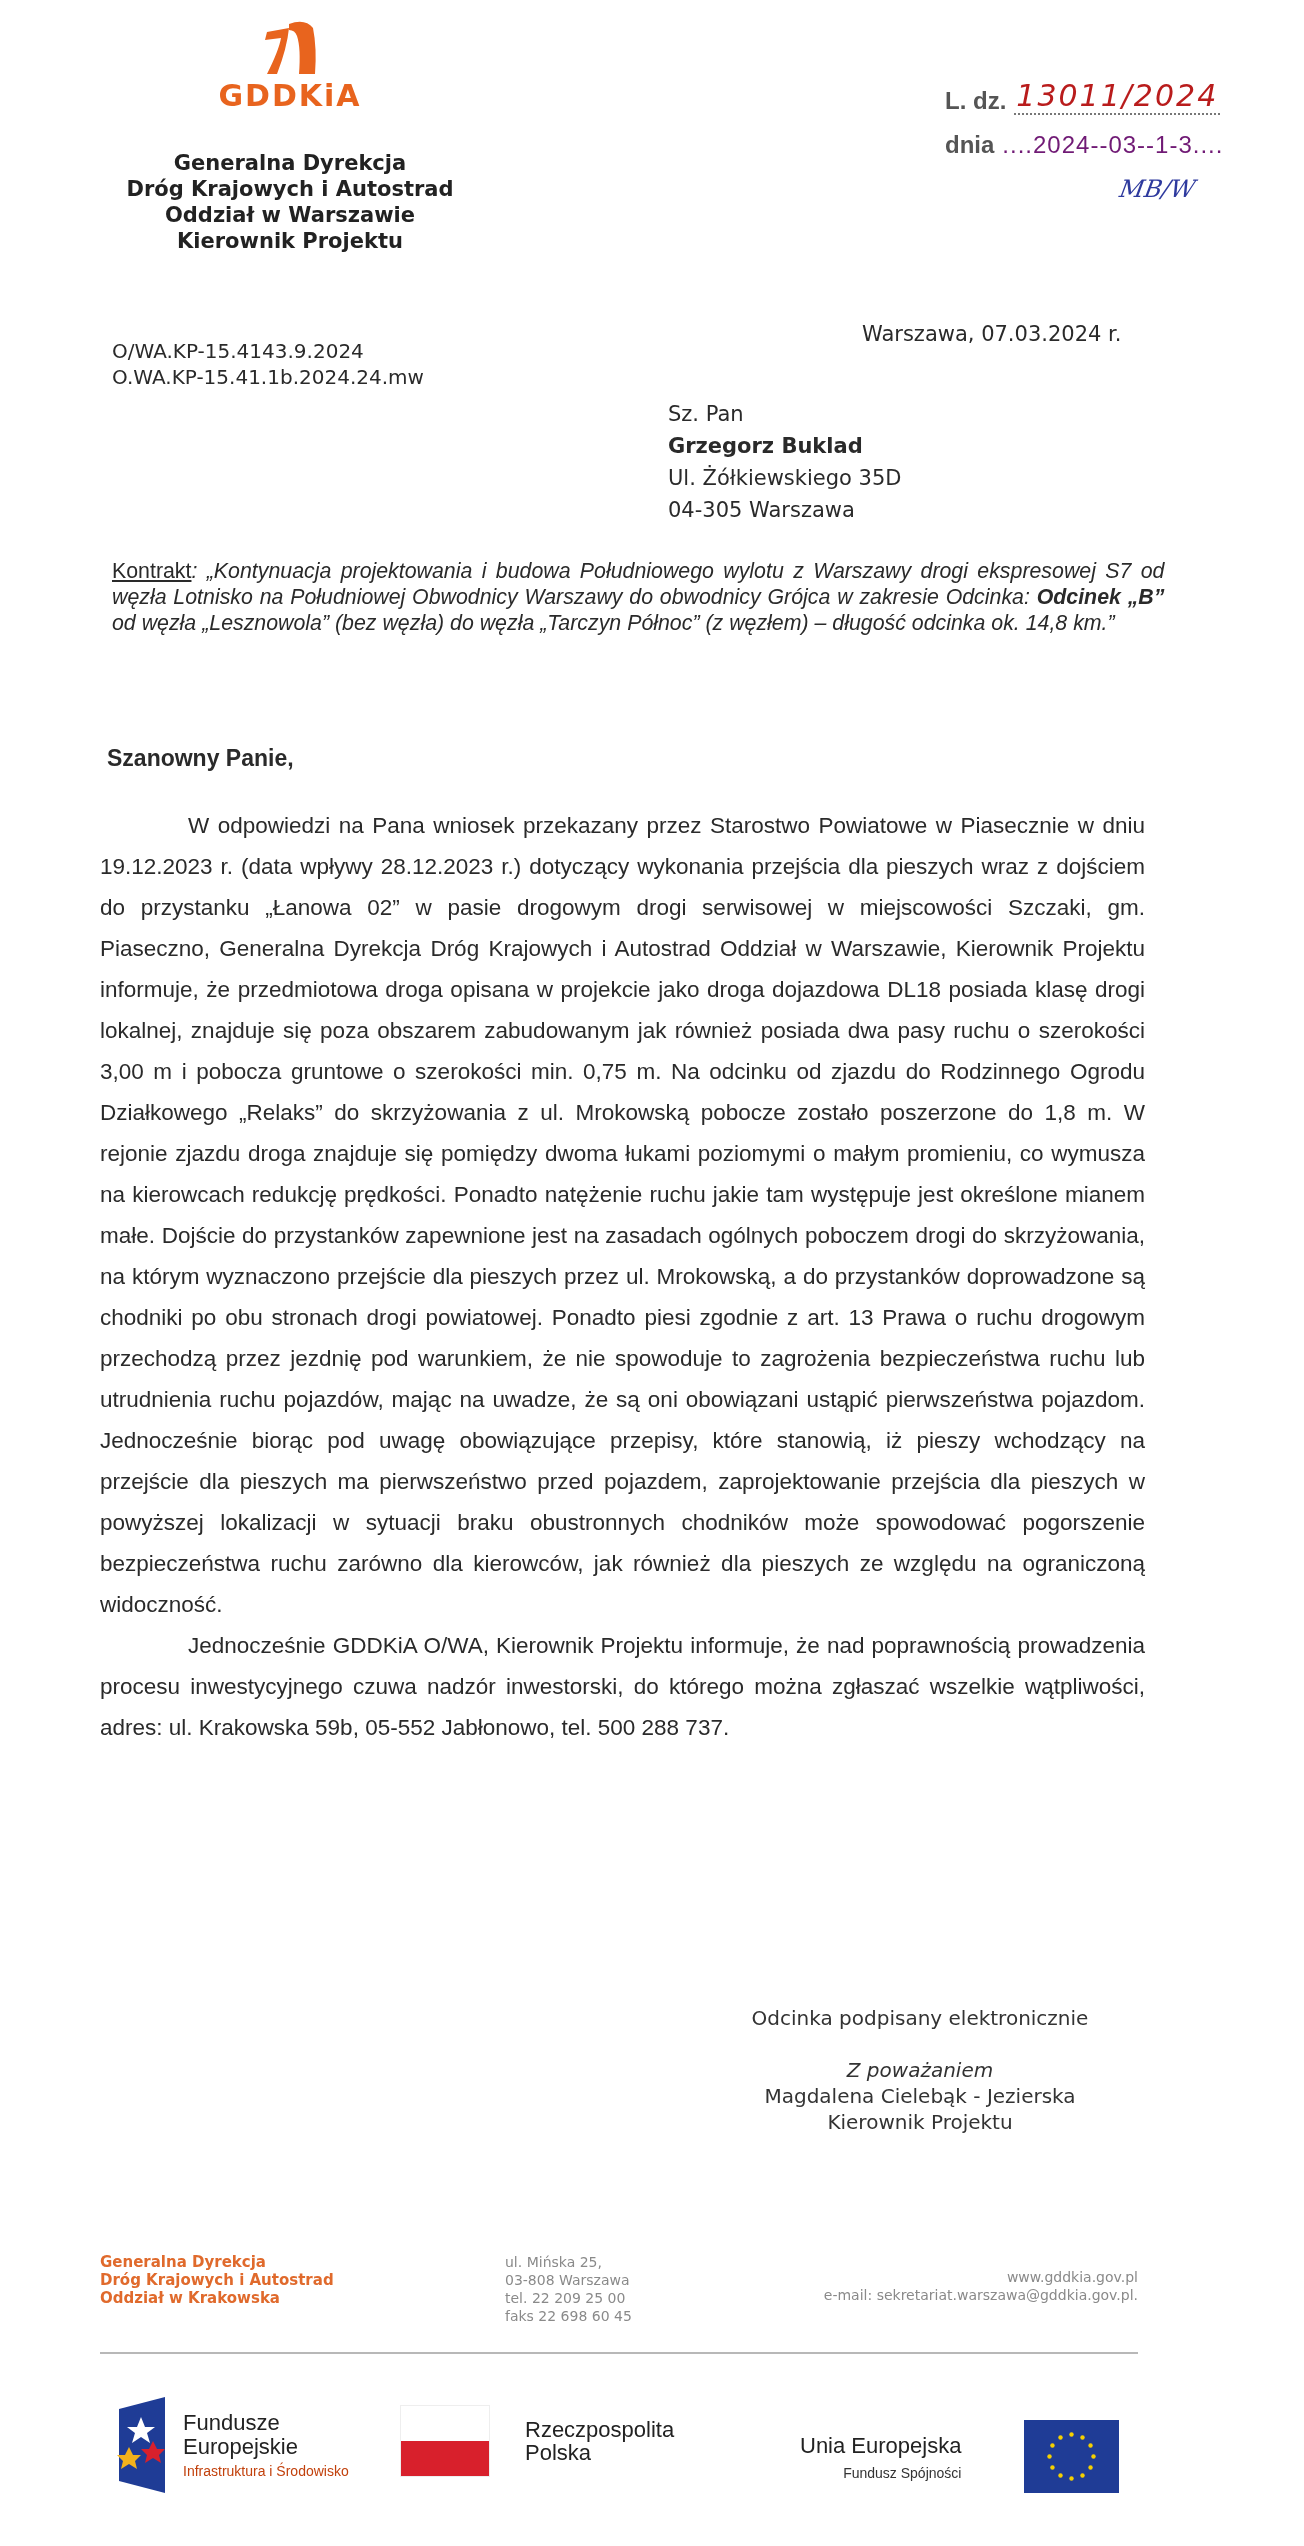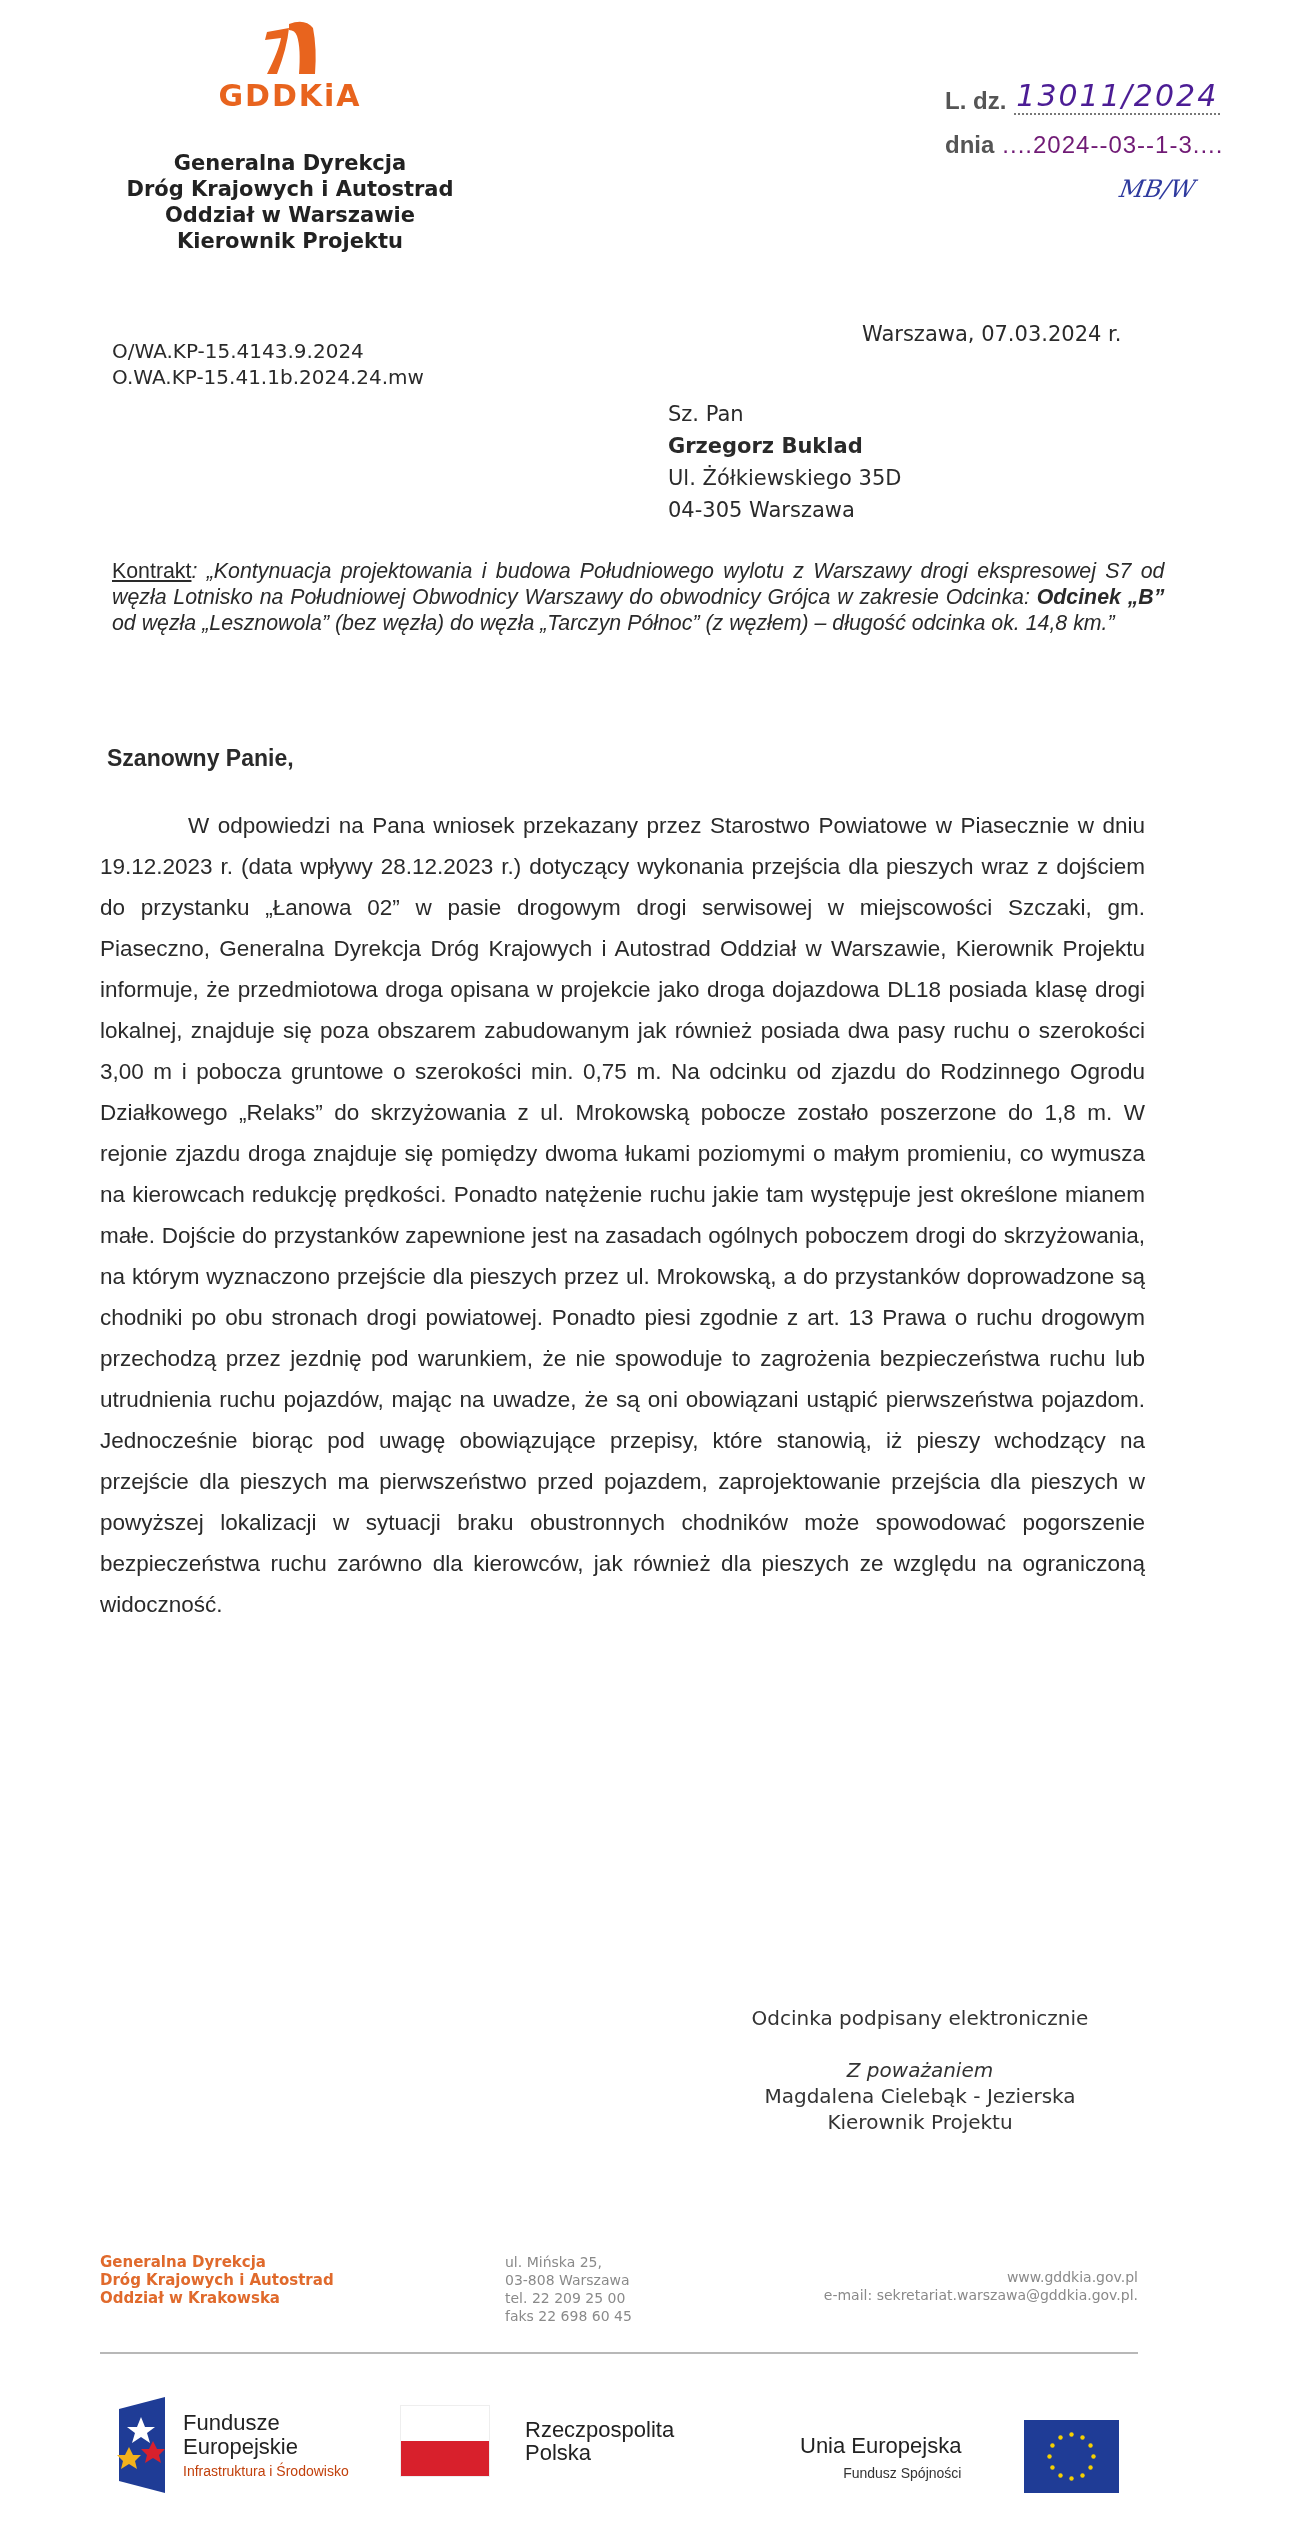--- a/index.html
+++ b/index.html
@@ -15,21 +15,21 @@
   .logo-text { font-family: "DejaVu Sans", sans-serif; font-weight: bold; color: #e8641e; font-size: 30px; letter-spacing: 2px; margin-top: 2px; }
 
   .org { left: 100px; top: 150px; width: 380px; text-align: center; font-weight: bold; font-size: 21px; line-height: 26px; color: #222; }
 
   
   .stamp { left: 945px; top: 75px; width: 330px; font-family: "Liberation Sans", sans-serif; }
   .stamp-row { display: flex; align-items: flex-end; height: 40px; }
   .stamp-label { font-weight: bold; font-size: 24px; color: #555; margin-right: 8px; }
   .stamp-label2 { font-size: 24px; color: #555; font-weight: bold; margin-right: 8px; }
   .stamp-dots { border-bottom: 2px dotted #777; flex: 0 0 auto; padding: 0 2px; }
-  .hand-green { font-family: "DejaVu Sans", sans-serif; font-style: italic; color: #4c1d95; font-size: 30px; letter-spacing: 2px; }
+  .hand-green { font-family: "DejaVu Sans", sans-serif; font-style: italic; color: #b91c1c; font-size: 30px; letter-spacing: 2px; }
   .hand-date { font-family: "Liberation Sans Narrow", "Liberation Sans", sans-serif; font-size: 24px; color: #701a75; letter-spacing: 1px; text-align: right; }
   .initials { left: 1120px; top: 175px; font-style: italic; color: #2e3a9e; font-size: 24px; font-family: "DejaVu Serif", serif; transform: skewX(-10deg); }
 
   .place-date { left: 862px; top: 300px; font-size: 21px; margin-top: 22px; }
 
   .refs { left: 112px; top: 338px; font-size: 20px; line-height: 26px; }
 
   .addressee { left: 668px; top: 398px; font-size: 21px; line-height: 32px; }
   .addressee .name { font-weight: bold; }
 
@@ -112,20 +112,21 @@
 </div>
 
 <div class="abs contract">
   <span class="k">Kontrakt</span><span>: „Kontynuacja projektowania i budowa Południowego wylotu z Warszawy drogi ekspresowej S7 od węzła Lotnisko na Południowej Obwodnicy Warszawy do obwodnicy Grójca w zakresie Odcinka: </span><b>Odcinek „B”</b><span> od węzła „Lesznowola” (bez węzła) do węzła „Tarczyn Północ” (z węzłem) – długość odcinka ok. 14,8 km.”</span>
 </div>
 
 <div class="abs salutation">Szanowny Panie,</div>
 
 <div class="abs body-text">
   <p>W odpowiedzi na Pana wniosek przekazany przez Starostwo Powiatowe w Piasecznie w dniu 19.12.2023 r. (data wpływy 28.12.2023 r.) dotyczący wykonania przejścia dla pieszych wraz z dojściem do przystanku „Łanowa 02” w pasie drogowym drogi serwisowej w miejscowości Szczaki, gm. Piaseczno, Generalna Dyrekcja Dróg Krajowych i Autostrad Oddział w Warszawie, Kierownik Projektu informuje, że przedmiotowa droga opisana w projekcie jako droga dojazdowa DL18 posiada klasę drogi lokalnej, znajduje się poza obszarem zabudowanym jak również posiada dwa pasy ruchu o szerokości 3,00 m i pobocza gruntowe o szerokości min. 0,75 m. Na odcinku od zjazdu do Rodzinnego Ogrodu Działkowego „Relaks” do skrzyżowania z ul. Mrokowską pobocze zostało poszerzone do 1,8 m. W rejonie zjazdu droga znajduje się pomiędzy dwoma łukami poziomymi o małym promieniu, co wymusza na kierowcach redukcję prędkości. Ponadto natężenie ruchu jakie tam występuje jest określone mianem małe.  Dojście do przystanków zapewnione jest na zasadach ogólnych poboczem drogi do skrzyżowania, na którym wyznaczono przejście dla pieszych przez ul. Mrokowską, a do przystanków doprowadzone są chodniki po obu stronach drogi powiatowej. Ponadto piesi zgodnie z art. 13 Prawa o ruchu drogowym przechodzą przez jezdnię pod warunkiem, że nie spowoduje to zagrożenia bezpieczeństwa ruchu lub utrudnienia ruchu pojazdów, mając na uwadze, że są oni obowiązani ustąpić pierwszeństwa pojazdom. Jednocześnie biorąc pod uwagę obowiązujące przepisy, które stanowią, iż pieszy wchodzący na przejście dla pieszych ma pierwszeństwo przed pojazdem, zaprojektowanie przejścia dla pieszych w powyższej lokalizacji w sytuacji braku obustronnych chodników może spowodować pogorszenie bezpieczeństwa ruchu zarówno dla kierowców, jak również dla pieszych ze względu na ograniczoną widoczność.</p>
+  <p>Jednocześnie GDDKiA O/WA, Kierownik Projektu informuje, że nad poprawnością prowadzenia procesu inwestycyjnego czuwa nadzór inwestorski, do którego można zgłaszać wszelkie wątpliwości, adres: ul. Krakowska 59b, 05-552 Jabłonowo, tel. 500 288 737.</p>
 </div>
 
 <div class="abs sign">
   <div>Odcinka podpisany elektronicznie</div>
   <div style="height:26px"></div>
   <div class="it">Z poważaniem</div>
   <div>Magdalena Cielebąk - Jezierska</div>
   <div>Kierownik Projektu</div>
 </div>
 

